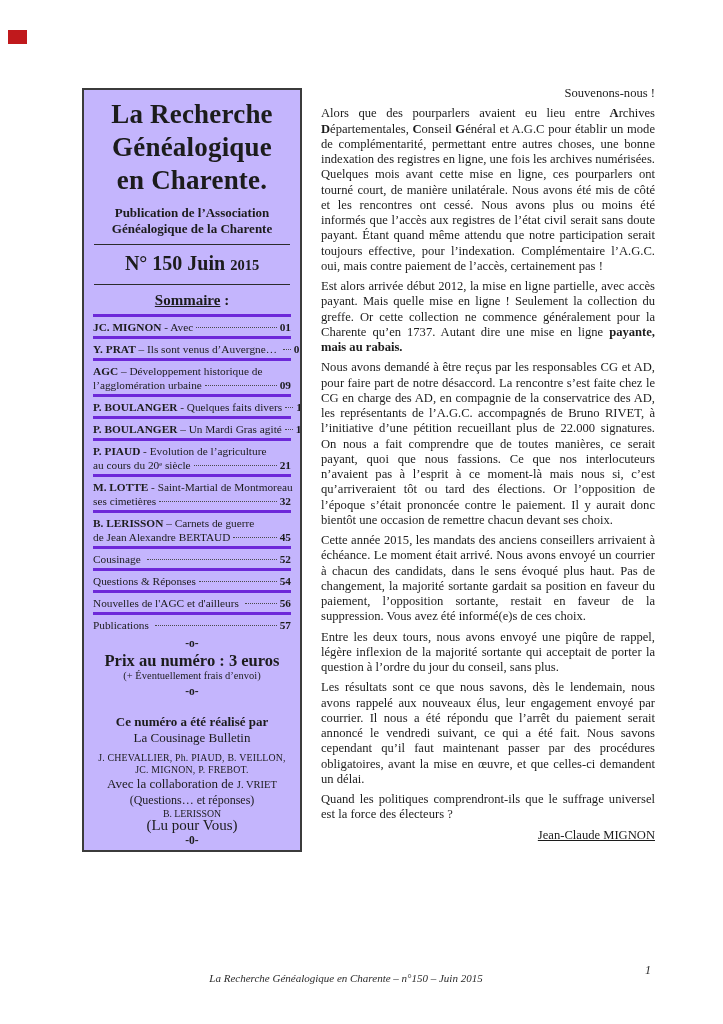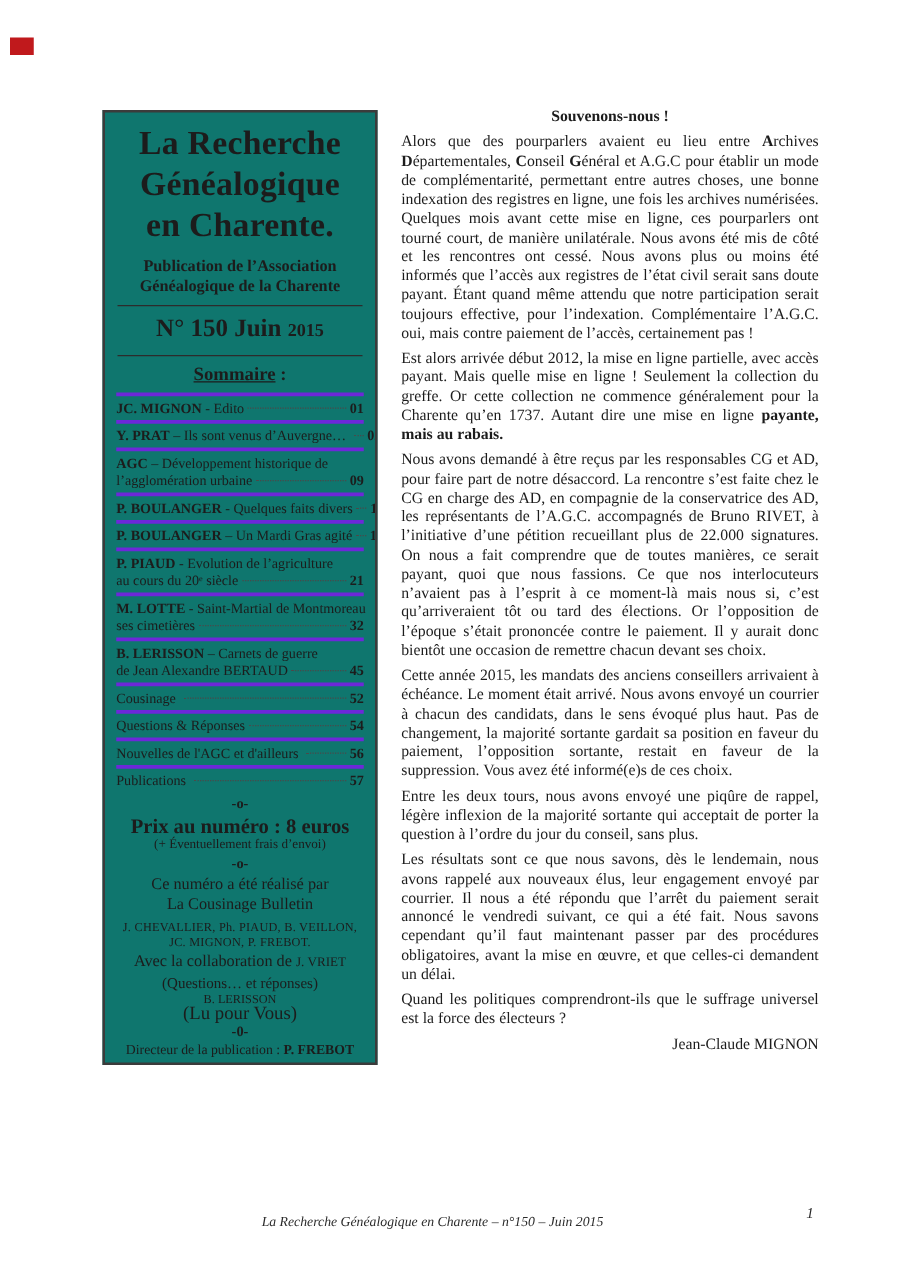--- a/index.html
+++ b/index.html
@@ -10,21 +10,21 @@
     font-family:"Liberation Serif","DejaVu Serif",serif;
     color:#1c1c1c;
     overflow:hidden;
   }
   
   .scan-mark{position:absolute;left:8px;top:30px;width:19px;height:14px;background:#c0191c;}
 
   
   .mast-box{
     position:absolute;left:82px;top:88px;width:220px;height:764px;
-    background:#0f766e;border:2px solid #3b3b3b;box-sizing:border-box;
+    background:#c4b5fd;border:2px solid #3b3b3b;box-sizing:border-box;
     padding:8px 9px 6px 9px;overflow:hidden;
   }
   .mast-title{font-weight:bold;font-size:27px;line-height:33px;text-align:center;letter-spacing:.2px;}
   .mast-sub{font-weight:bold;font-size:13px;line-height:16px;text-align:center;margin-top:8px;}
   .mast-rule{border:0;border-top:1.6px solid #2c2c2c;margin:7px 1px 6px 1px;}
   .issue{font-weight:bold;font-size:20px;text-align:center;line-height:24px;}
   .issue .yr{font-size:14.5px;}
   .sommaire-head{font-weight:bold;font-size:15px;text-align:center;margin:7px 0 5px 0;}
   .sommaire-head .uw{text-decoration:underline;}
   .toc{font-size:11.3px;line-height:14px;}
@@ -33,37 +33,37 @@
   .toc-author{font-weight:bold;white-space:pre;}
   .toc-title{white-space:pre;}
   .toc-leader{flex:1 1 auto;border-bottom:1.4px dotted #4a4a4a;margin:0 3px;transform:translateY(-3px);min-width:8px;}
   .toc-page{font-weight:bold;}
   
   .colo{text-align:center;}
   .dash{font-weight:bold;font-size:11.5px;line-height:12px;margin-top:3px;}
   .price{font-weight:bold;font-size:16.5px;line-height:19px;margin-top:2px;}
   .price-note{font-size:10.5px;line-height:12px;}
   .madeby{font-size:13px;line-height:16px;}
-  .madeby-first{margin-top:2px;}
+  .madeby-first{margin-top:17px;font-weight:bold;}
   .team{font-size:9.8px;line-height:12px;letter-spacing:.2px;}
   .team-first{margin-top:6px;}
   .collab{font-size:13px;line-height:16px;}
   .collab .nm{font-size:10.5px;}
   .collab-note{font-size:12px;line-height:15px;}
   .contrib{font-size:9.8px;line-height:12px;}
   .contrib-note{font-size:15px;line-height:11px;}
   .colo-line{font-size:11px;line-height:16.5px;}
   .bold{font-weight:bold;}
 
   
   .article{position:absolute;left:321px;top:86px;width:334px;}
   .article-title{font-weight:bold;font-size:13.8px;text-align:center;margin:0 0 8px 0;}
   .article p{font-size:12.6px;line-height:15.25px;margin:0 0 5px 0;text-align:justify;}
-  .article p.no-just{text-align:center;font-weight:bold;}
-  .signature{font-size:12.6px;text-align:right;margin-top:2px;}
+  .article p.no-just{text-align:right;}
+  .signature{font-size:12.6px;text-align:right;margin-top:2px;text-decoration:underline;}
 
   
   .footer{position:absolute;top:972px;left:0;width:692px;text-align:center;
           font-style:italic;font-size:11px;color:#2a2a2a;}
   .footer-page{position:absolute;top:963px;left:645px;font-style:italic;font-size:12px;color:#2a2a2a;}
 </style>
 </head>
 <body>
 
 <div id="page">
@@ -84,21 +84,21 @@
     <div class="issue"><span>N° 150 Juin</span> <span class="yr">2015</span></div>
     <hr class="mast-rule">
 
     <div class="sommaire-head"><span class="uw">Sommaire</span><span> :</span></div>
 
     <div class="toc">
 
       <div class="toc-entry">
         <div class="toc-line">
             <span class="toc-author">JC. MIGNON</span>
-            <span class="toc-title"> - Edito</span>
+            <span class="toc-title"> - Avec</span>
             <span class="toc-leader"></span>
             <span class="toc-page">01</span>
           </div>
       </div>
 
       <div class="toc-entry">
         <div class="toc-line">
             <span class="toc-author">Y. PRAT</span>
             <span class="toc-title"> – Ils sont venus d’Auvergne… </span>
             <span class="toc-leader"></span>
@@ -201,21 +201,21 @@
             <span class="toc-title">Publications </span>
             <span class="toc-leader"></span>
             <span class="toc-page">57</span>
           </div>
       </div>
 
     </div>
 
     <div class="colo">
       <div class="dash">-o-</div>
-      <div class="price">Prix au numéro : 8 euros</div>
+      <div class="price">Prix au numéro : 3 euros</div>
       <div class="price-note">(+ Éventuellement frais d’envoi)</div>
       <div class="dash">-o-</div>
       <div class="madeby madeby-first">Ce numéro a été réalisé par</div>
       <div class="madeby">La Cousinage Bulletin</div>
       <div class="team team-first">J. CHEVALLIER, Ph. PIAUD, B. VEILLON,</div>
       <div class="team">JC. MIGNON, P. FREBOT.</div>
       <div class="collab"><span>Avec la collaboration de </span><span class="nm">J. VRIET</span></div>
       <div class="collab-note">(Questions… et réponses)</div>
       <div class="contrib">B. LERISSON</div>
       <div class="contrib-note">(Lu pour Vous)</div>

